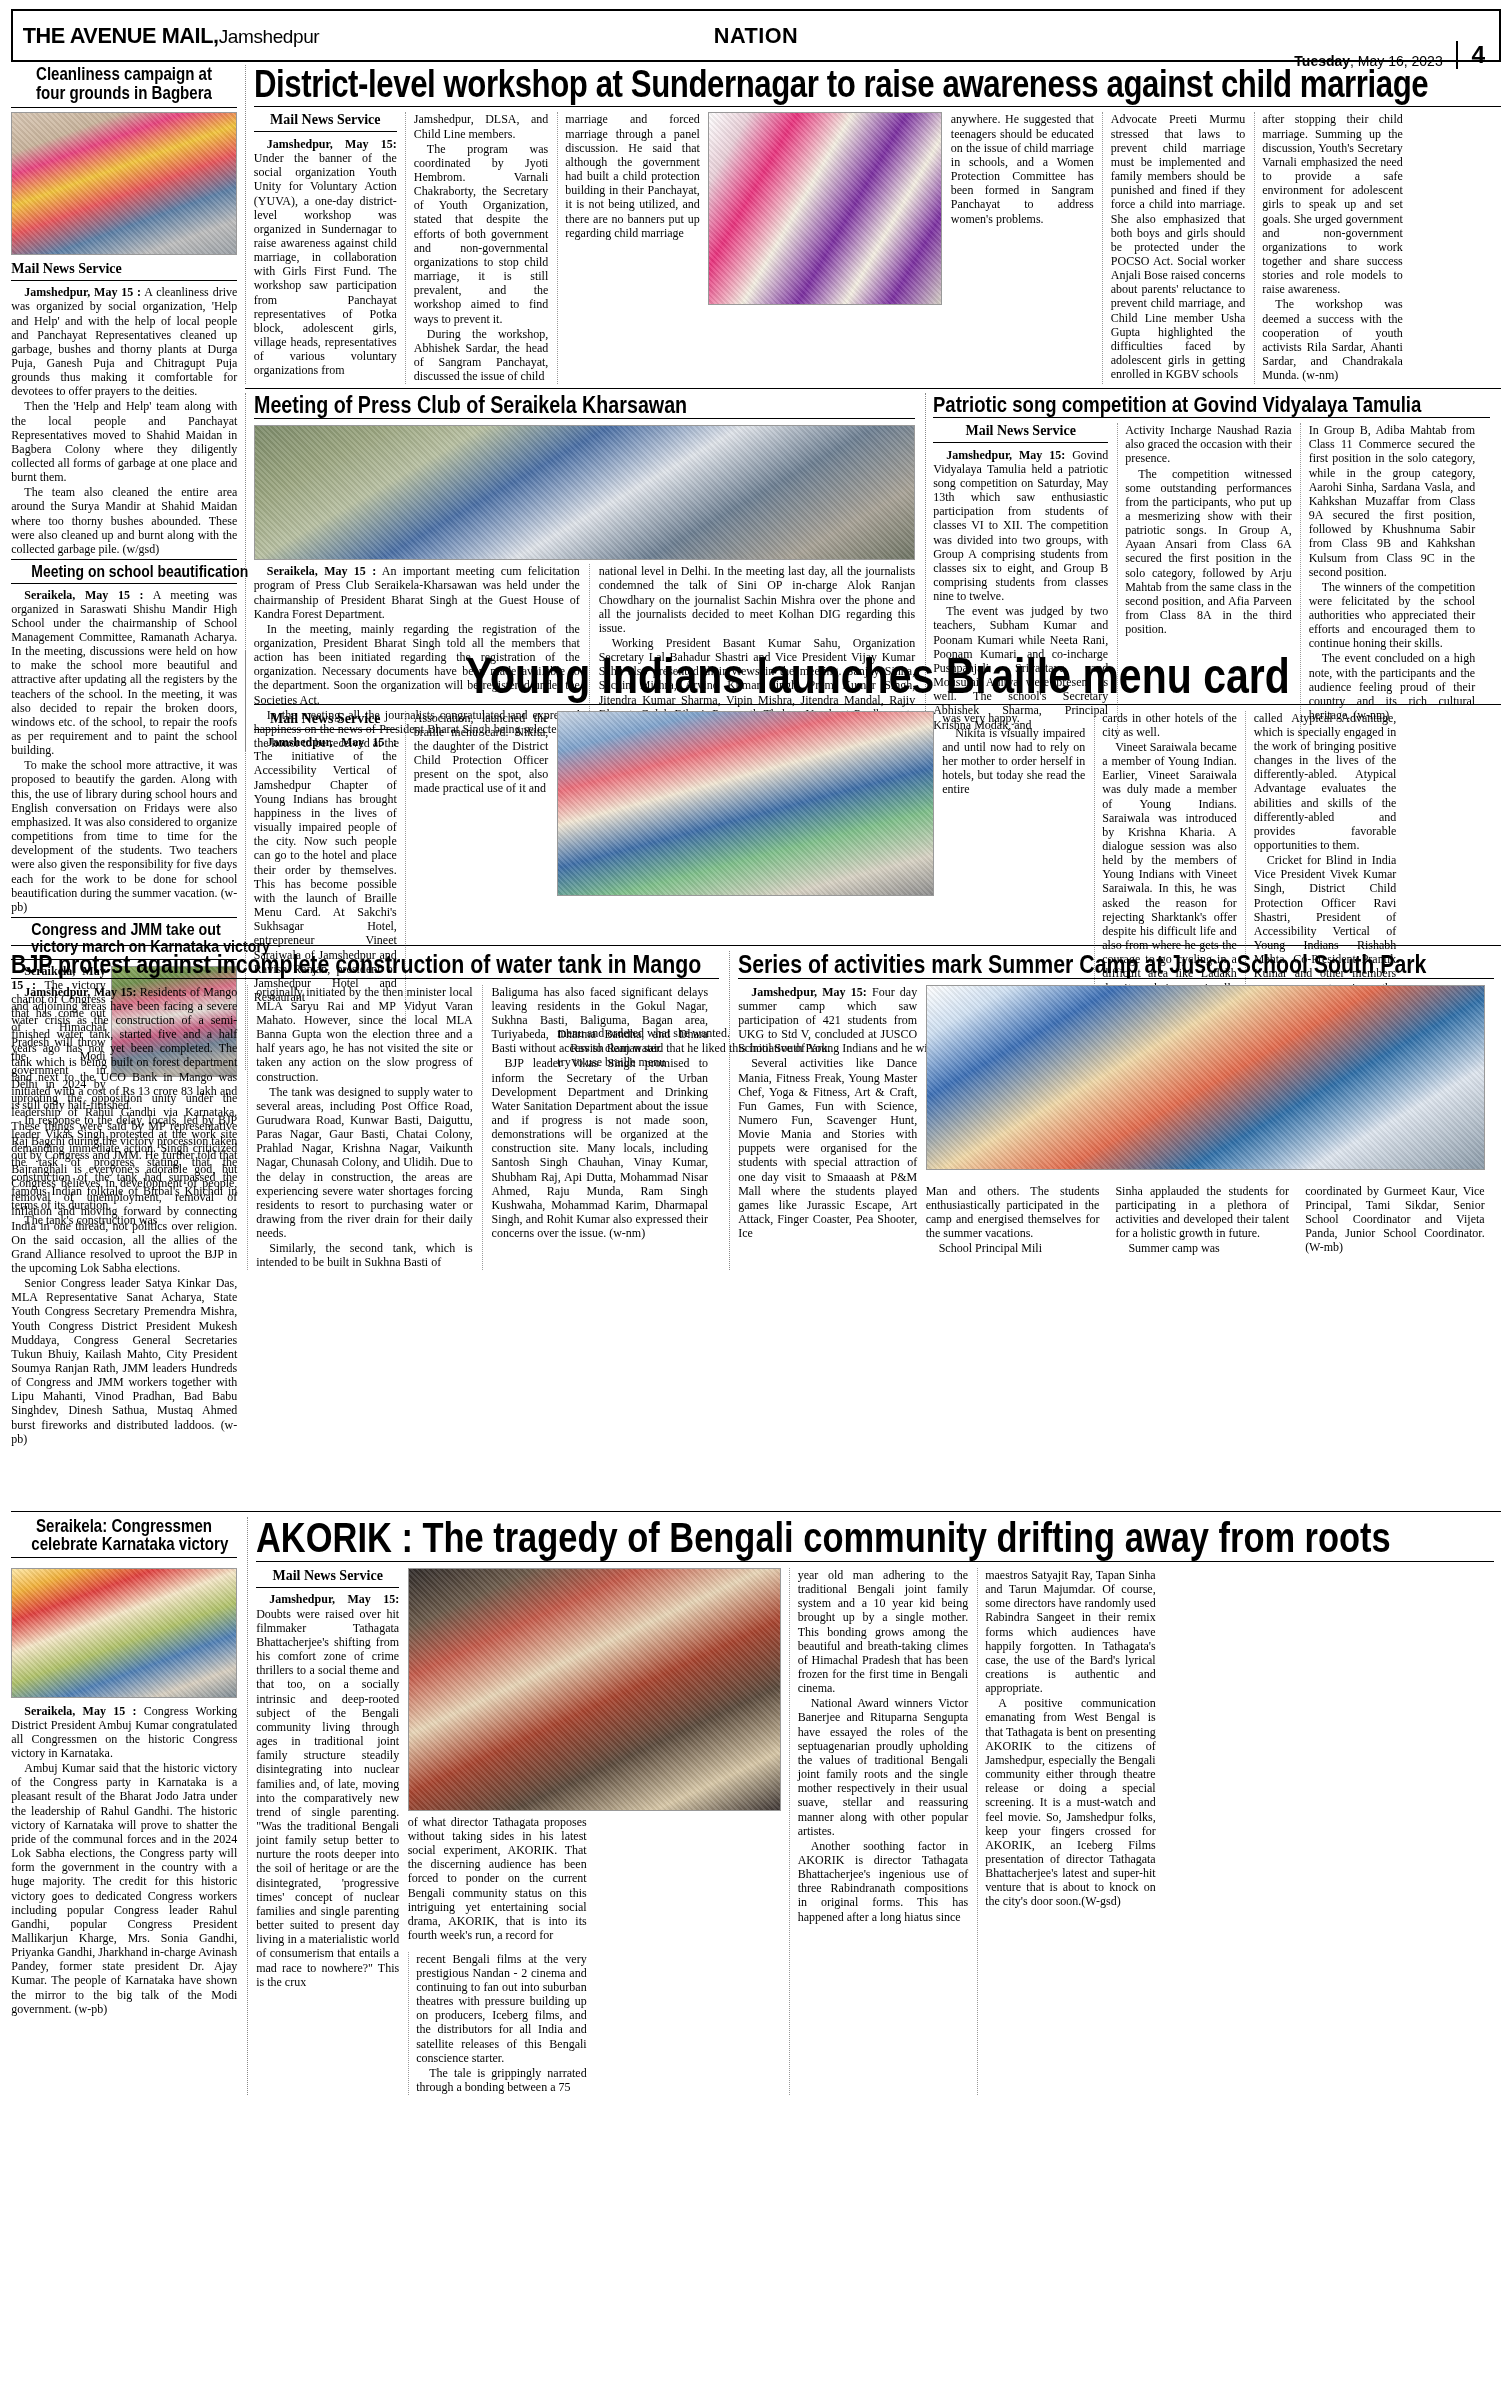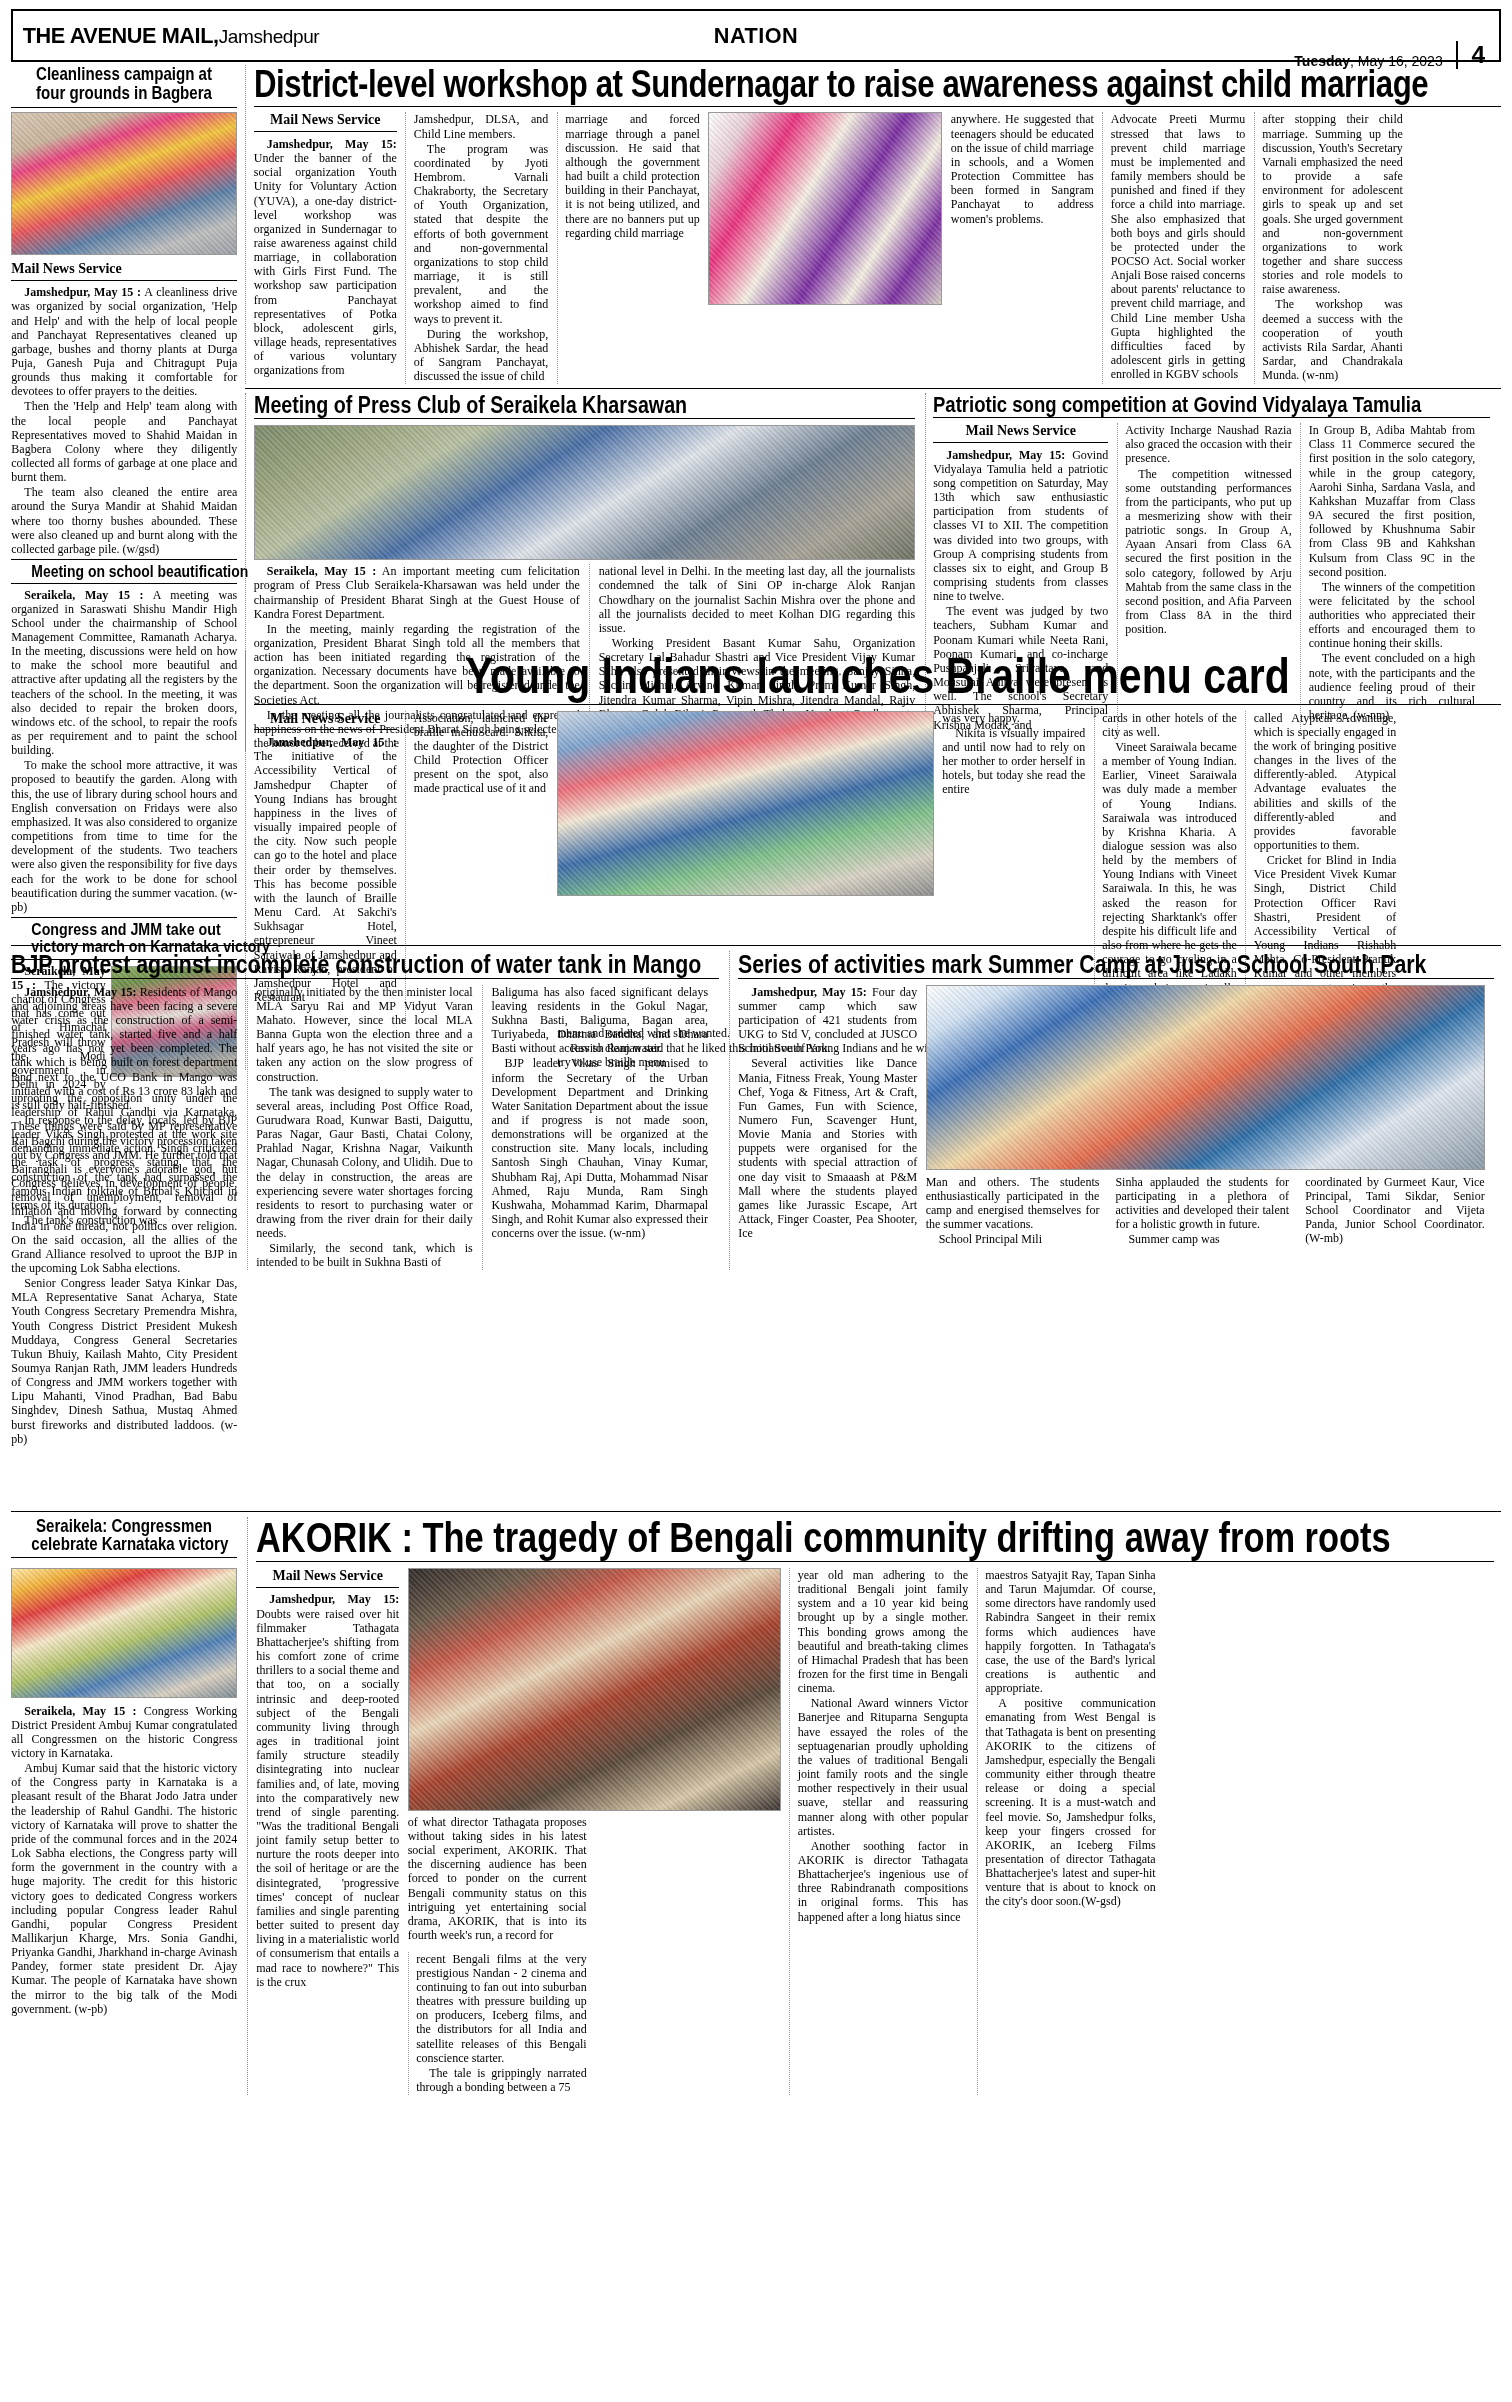--- a/index.html
+++ b/index.html
@@ -354,21 +354,21 @@
         </div>
         <div style="display:flex; gap:8.5px; margin-top:5.6px;">
           <div style="width:179px;">
             <div class="body-txt">
               <p><b>Jamshedpur, May 15:</b> Four day summer camp which saw participation of 421 students from UKG to Std V, concluded at JUSCO School South Park.</p>
               <p>Several activities like Dance Mania, Fitness Freak, Young Master Chef, Yoga &amp; Fitness, Art &amp; Craft, Fun Games, Fun with Science, Numero Fun, Scavenger Hunt, Movie Mania and Stories with puppets were organised for the students with special attraction of one day visit to Smaaash at P&amp;M Mall where the students played games like Jurassic Escape, Art Attack, Finger Coaster, Pea Shooter, Ice</p>
             </div>
           </div>
           <div style="width:559px;">
             <div class="photo ph6 grain" style="height:185px;"></div>
-            <div style="display:flex; gap:16px; margin-top:5px;">
+            <div style="display:flex; gap:16px; margin-top:14px;">
               <div style="width:179px;">
                 <div class="body-txt">
                   <p style="text-indent:0;">Man and others. The students enthusiastically participated in the camp and energised themselves for the summer vacations.</p>
                   <p>School Principal Mili</p>
                 </div>
               </div>
               <div style="width:179px;">
                 <div class="body-txt">
                   <p style="text-indent:0;">Sinha applauded the students for participating in a plethora of activities and developed their talent for a holistic growth in future.</p>
                   <p>Summer camp was</p>

